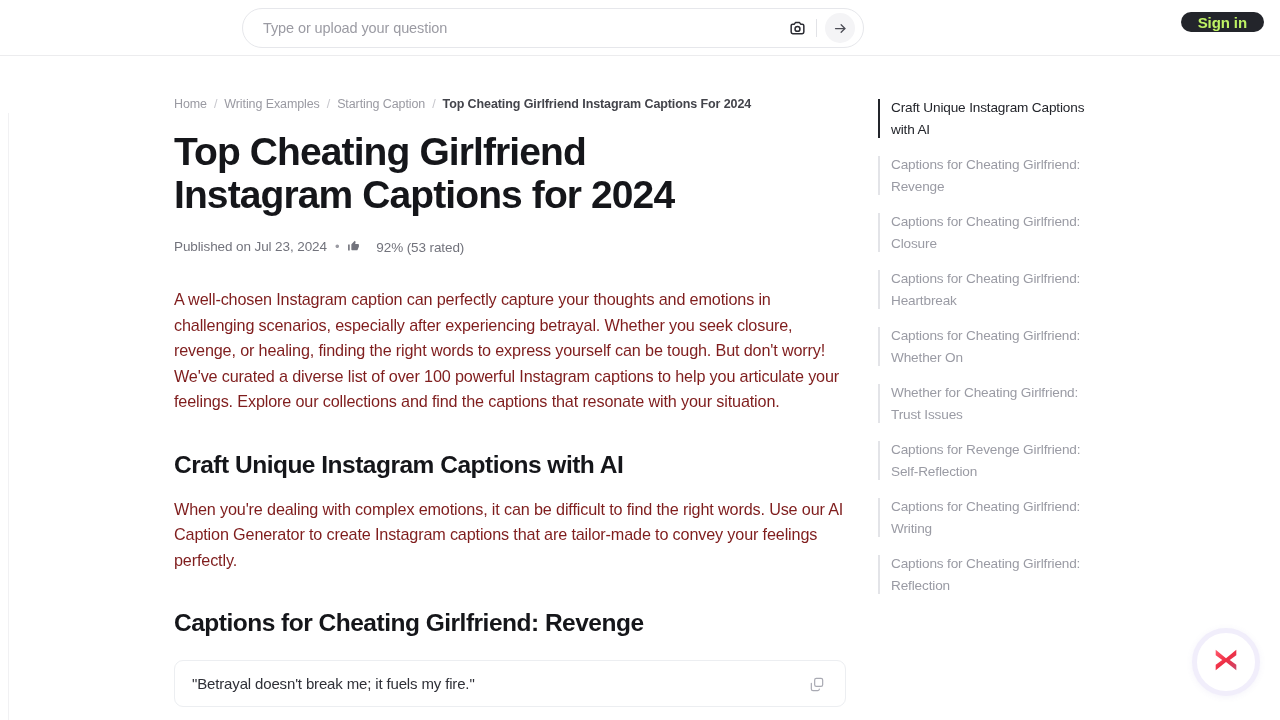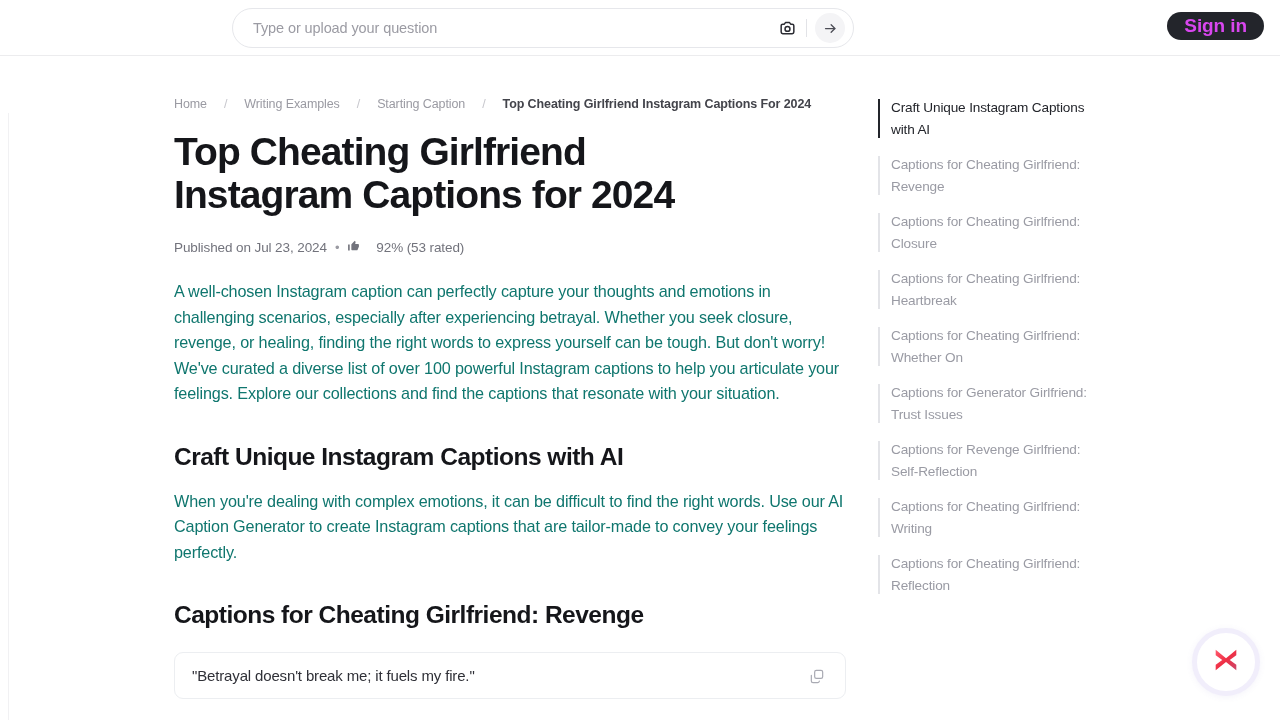--- a/index.html
+++ b/index.html
@@ -17,21 +17,21 @@
   .header {
     position: relative;
     height: 56px;
     background: #ffffff;
     border-bottom: 1px solid #ececee;
     display: flex;
     align-items: center;
   }
   .search-wrap {
     position: absolute;
-    left: 232px;
+    left: 242px;
     top: 8px;
     width: 622px;
     height: 36px;
   }
   .search-box {
     width: 100%;
     height: 40px;
     border: 1px solid #e6e7eb;
     border-radius: 20px;
     background: #fff;
@@ -66,28 +66,28 @@
     border-radius: 50%;
     background: #f4f4f6;
     display: flex; align-items: center; justify-content: center;
     cursor: pointer;
     border: none;
   }
   .signin-btn {
     position: absolute;
     right: 16px;
     top: 12px;
-    height: 28px;
+    height: 20px;
     padding: 0 17px;
     background: #23252b;
-    color: #d946ef;
+    color: #bef264;
     border: none;
     border-radius: 16px;
     font-family: "Liberation Sans", sans-serif;
-    font-size: 19px;
+    font-size: 15px;
     font-weight: bold;
     letter-spacing: -0.1px;
     cursor: pointer;
     display: flex; align-items: center;
   }
 
   
   .page-edge {
     position: absolute;
     left: 8px; top: 57px;
@@ -107,21 +107,21 @@
     top: 41px;
     width: 672px;
   }
 
   
   .breadcrumb {
     font-size: 12.5px;
     color: #9a9aa2;
     display: flex;
     align-items: center;
-    gap: 17px;
+    gap: 7px;
     letter-spacing: -0.1px;
     white-space: nowrap;
   }
   .breadcrumb a { color: #9a9aa2; text-decoration: none; cursor: pointer; }
   .breadcrumb .sep { color: #c7c7cd; }
   .breadcrumb .current { color: #43444b; font-weight: bold; }
 
   
   h1.page-title {
     margin: 19px 0 0 0;
@@ -130,35 +130,35 @@
     font-weight: bold;
     color: #15161a;
     letter-spacing: -0.9px;
     max-width: 600px;
   }
   .meta {
     margin-top: 23px;
     font-size: 13.5px;
     color: #72737c;
     display: flex;
-    align-items: center;
+    align-items: flex-start;
     gap: 8px;
     letter-spacing: -0.1px;
   }
   .meta .dot { color: #9a9aa2; font-size: 13px; }
   .meta .rating {
     display: flex; align-items: center; gap: 16px;
   }
 
   
   p.body-text {
-    margin: 24px 0 0 0;
+    margin: 32px 0 0 0;
     font-size: 16.2px;
     line-height: 25.5px;
-    color: #0f766e;
+    color: #7f1d1d;
     letter-spacing: -0.15px;
   }
 
   h2.section-title {
     margin: 35px 0 0 0;
     font-size: 24.5px;
     line-height: 30px;
     font-weight: bold;
     color: #15161a;
     letter-spacing: -0.5px;
@@ -311,21 +311,21 @@
     </div>
 
   </div>
 
   <aside class="toc">
     <div class="toc-item active">Craft Unique Instagram Captions with AI</div>
     <div class="toc-item">Captions for Cheating Girlfriend: Revenge</div>
     <div class="toc-item">Captions for Cheating Girlfriend: Closure</div>
     <div class="toc-item">Captions for Cheating Girlfriend: Heartbreak</div>
     <div class="toc-item">Captions for Cheating Girlfriend: Whether On</div>
-    <div class="toc-item">Captions for Generator Girlfriend: Trust Issues</div>
+    <div class="toc-item">Whether for Cheating Girlfriend: Trust Issues</div>
     <div class="toc-item">Captions for Revenge Girlfriend: Self-Reflection</div>
     <div class="toc-item">Captions for Cheating Girlfriend: Writing</div>
     <div class="toc-item">Captions for Cheating Girlfriend: Reflection</div>
   </aside>
 
   <div class="float-widget">
     <span>
       <svg width="30" height="30" viewBox="0 0 32 32">
         <defs>
           <linearGradient id="xg" x1="0" y1="0" x2="1" y2="1">

